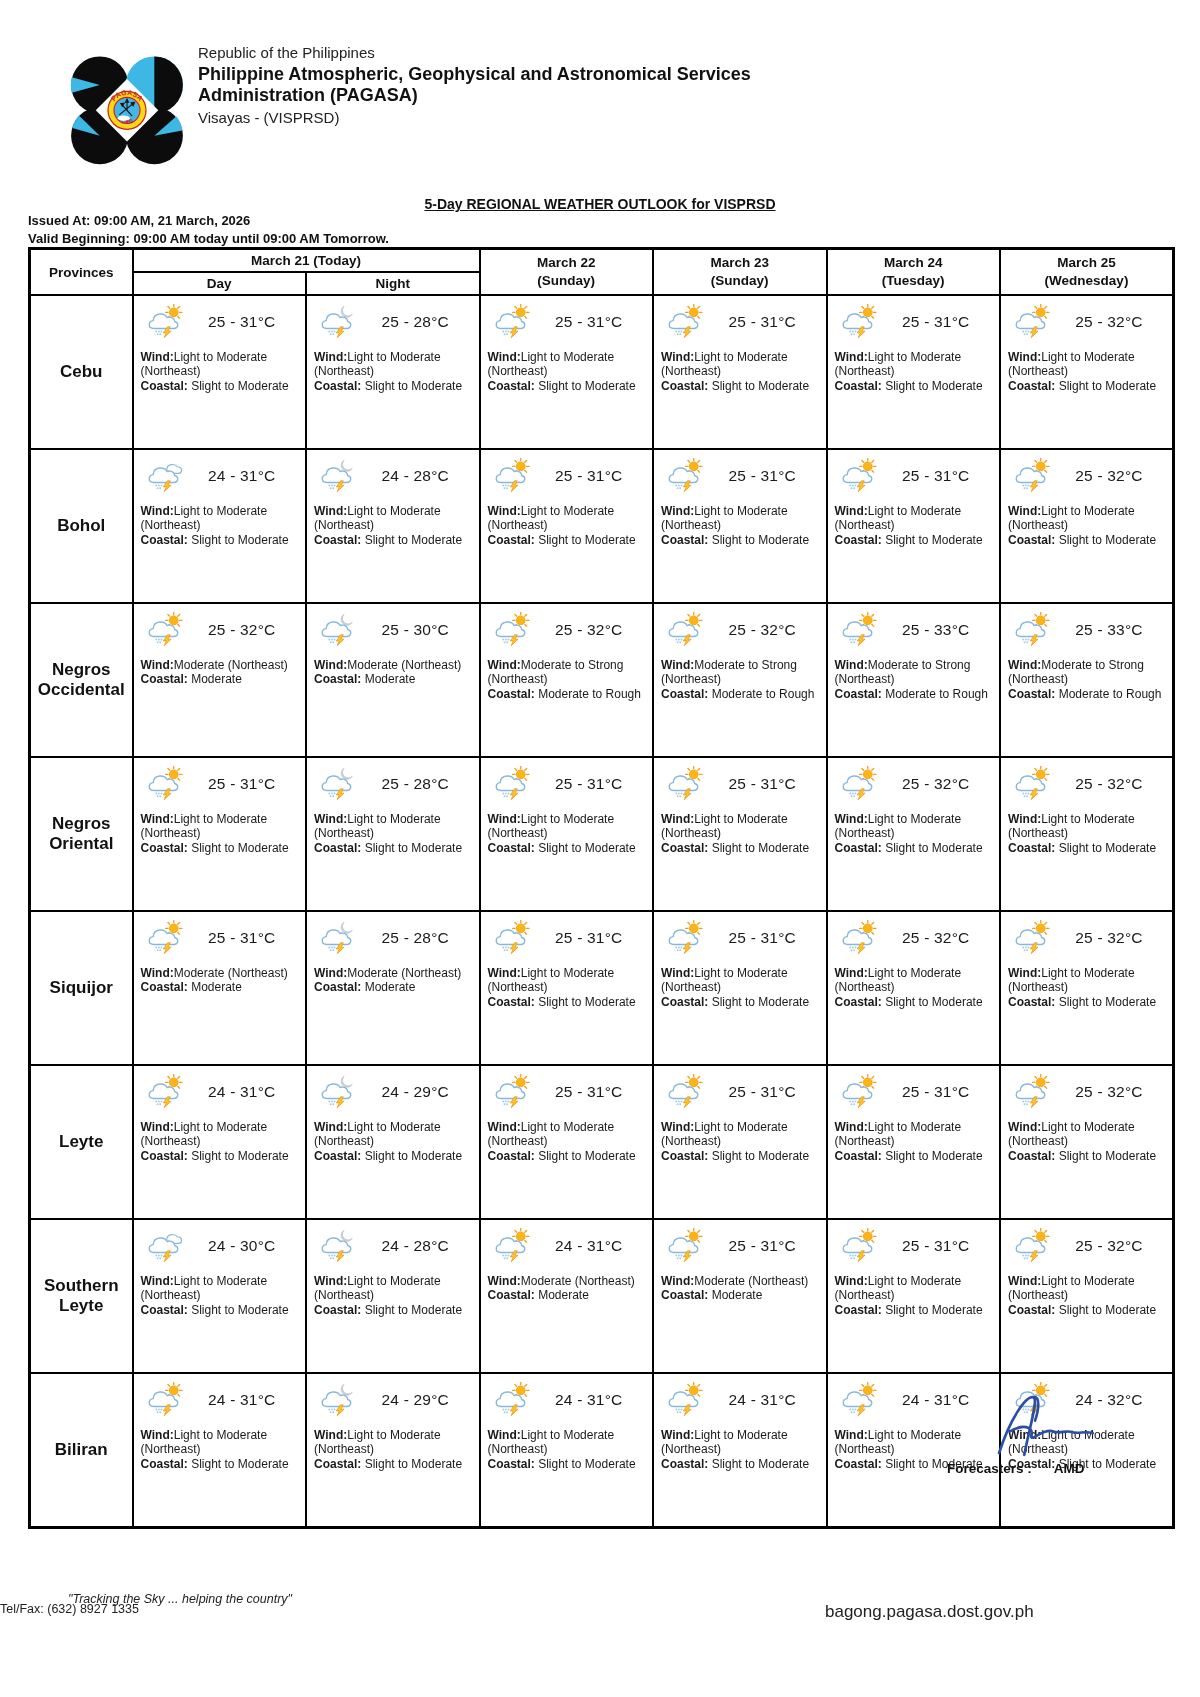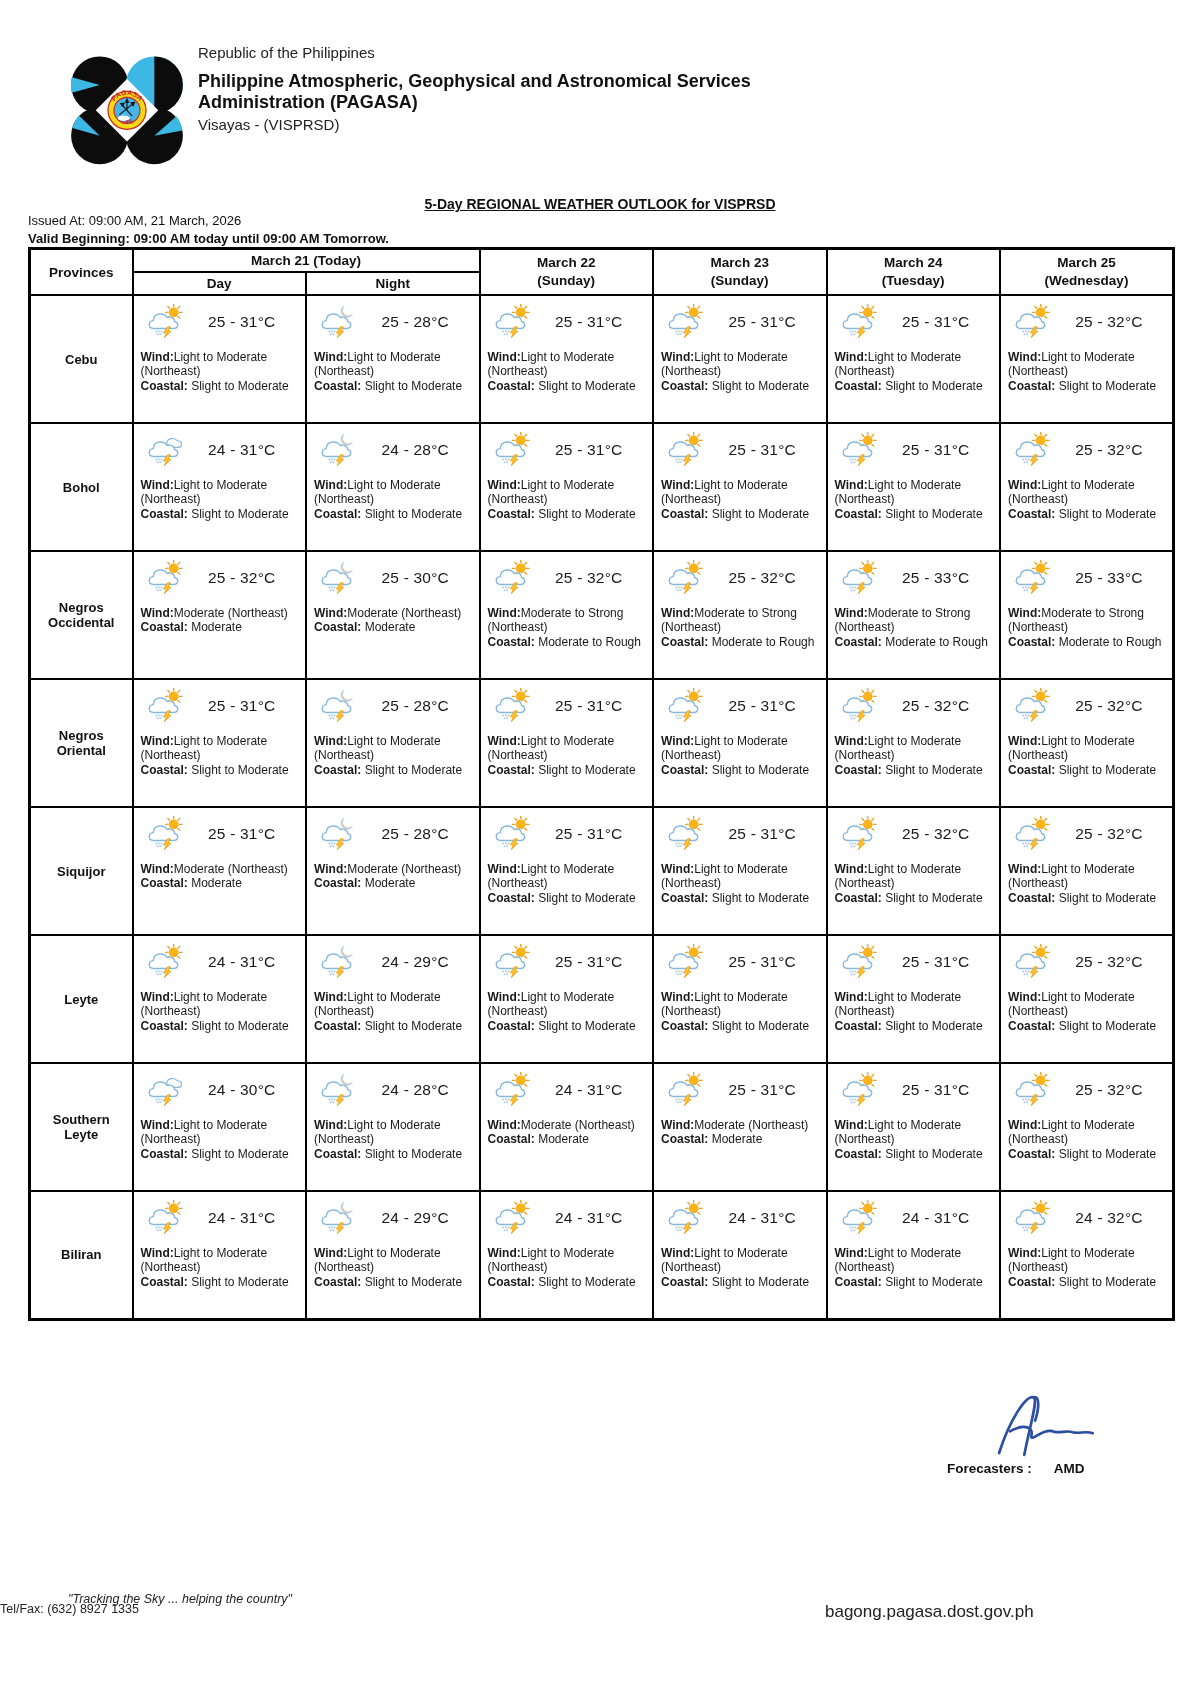--- a/index.html
+++ b/index.html
@@ -3,39 +3,39 @@
 <meta charset="utf-8">
 <style>
   *{margin:0;padding:0;box-sizing:border-box}
   html,body{background:#fff}
   body{font-family:"Liberation Sans",sans-serif;color:#111}
   .page{position:relative;width:1200px;height:1697px;background:#fff;overflow:hidden}
 
   
   .logo{position:absolute;left:62px;top:52px;width:130px;height:118px}
   .mast-text{position:absolute;left:198px;top:44px}
-  .mast-country{font-size:15px;color:#222;margin-bottom:10px}
+  .mast-country{font-size:15px;color:#222;margin-bottom:3px}
   .mast-dept{font-size:21.5px;font-weight:bold;letter-spacing:.2px;margin-bottom:3px}
   .mast-agency{font-size:18px;font-weight:bold;max-width:655px;line-height:1.18;margin-bottom:3px}
   .mast-region{font-size:15px;color:#222}
 
   
   .doc-title{position:absolute;top:196px;left:0;width:100%;text-align:center;
              font-size:14px;font-weight:bold;text-decoration:underline}
-  .doc-issued{position:absolute;left:28px;top:213px;font-size:13px;font-weight:normal}
+  .doc-issued{position:absolute;left:28px;top:213px;font-size:13px;font-weight:bold}
   .doc-valid{position:absolute;left:28px;top:231px;font-size:13px;font-weight:bold}
 
   
   table.outlook{position:absolute;left:28px;top:247px;width:1144px;
                 border-collapse:collapse;border:3px solid #000;table-layout:fixed}
   .outlook th,.outlook td{border:2px solid #000}
   .outlook thead th{font-size:13.5px;font-weight:bold;padding:3px 2px;text-align:center}
   .outlook thead .date-h div{line-height:1.3}
-  .outlook tbody td{vertical-align:top;padding:4px 7px 4px 7px;height:128px}
-  .outlook .prov{font-size:13px;font-weight:bold;text-align:center;vertical-align:middle;padding:16px 6px}
+  .outlook tbody td{vertical-align:top;padding:4px 7px 4px 7px;height:154px}
+  .outlook .prov{font-size:17px;font-weight:bold;text-align:center;vertical-align:middle;padding:16px 6px}
   .topline{display:flex;align-items:center;margin:4px 0 11px}
   .wicon{width:42px;height:35px;margin-left:3px;flex:none}
   .temp{flex:1;text-align:center;font-size:15.5px;color:#1a1a1a;letter-spacing:.2px}
   .detail{font-size:12px;line-height:1.2;text-align:left;color:#1a1a1a}
   .detail b{font-weight:bold}
 
   
   .sig{position:absolute;left:985px;top:1390px;width:120px;height:72px}
   .forecasters{position:absolute;left:947px;top:1461px;font-size:13.5px;font-weight:bold}
   .forecasters .f-val{margin-left:22px}

